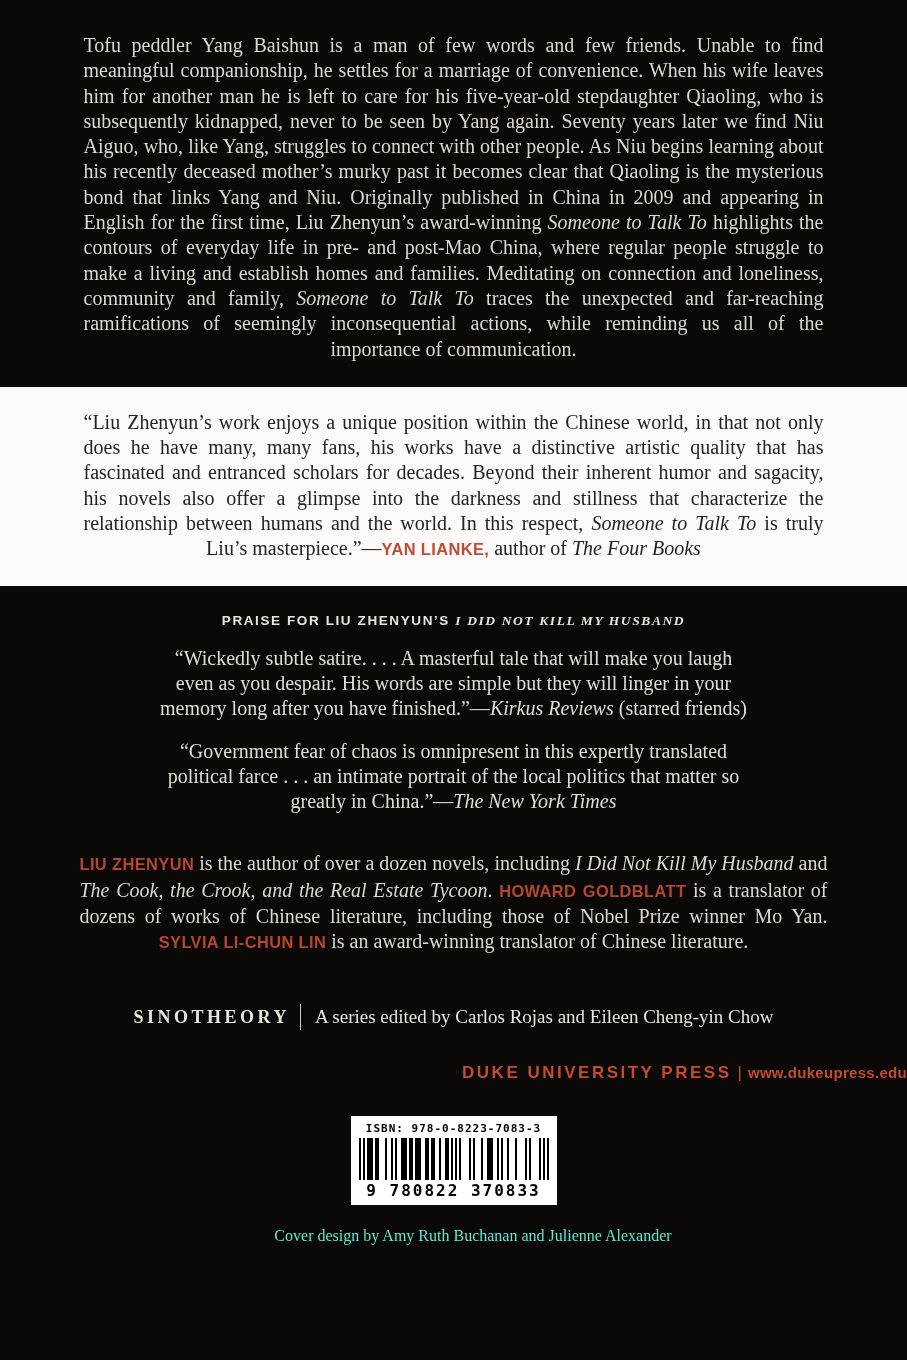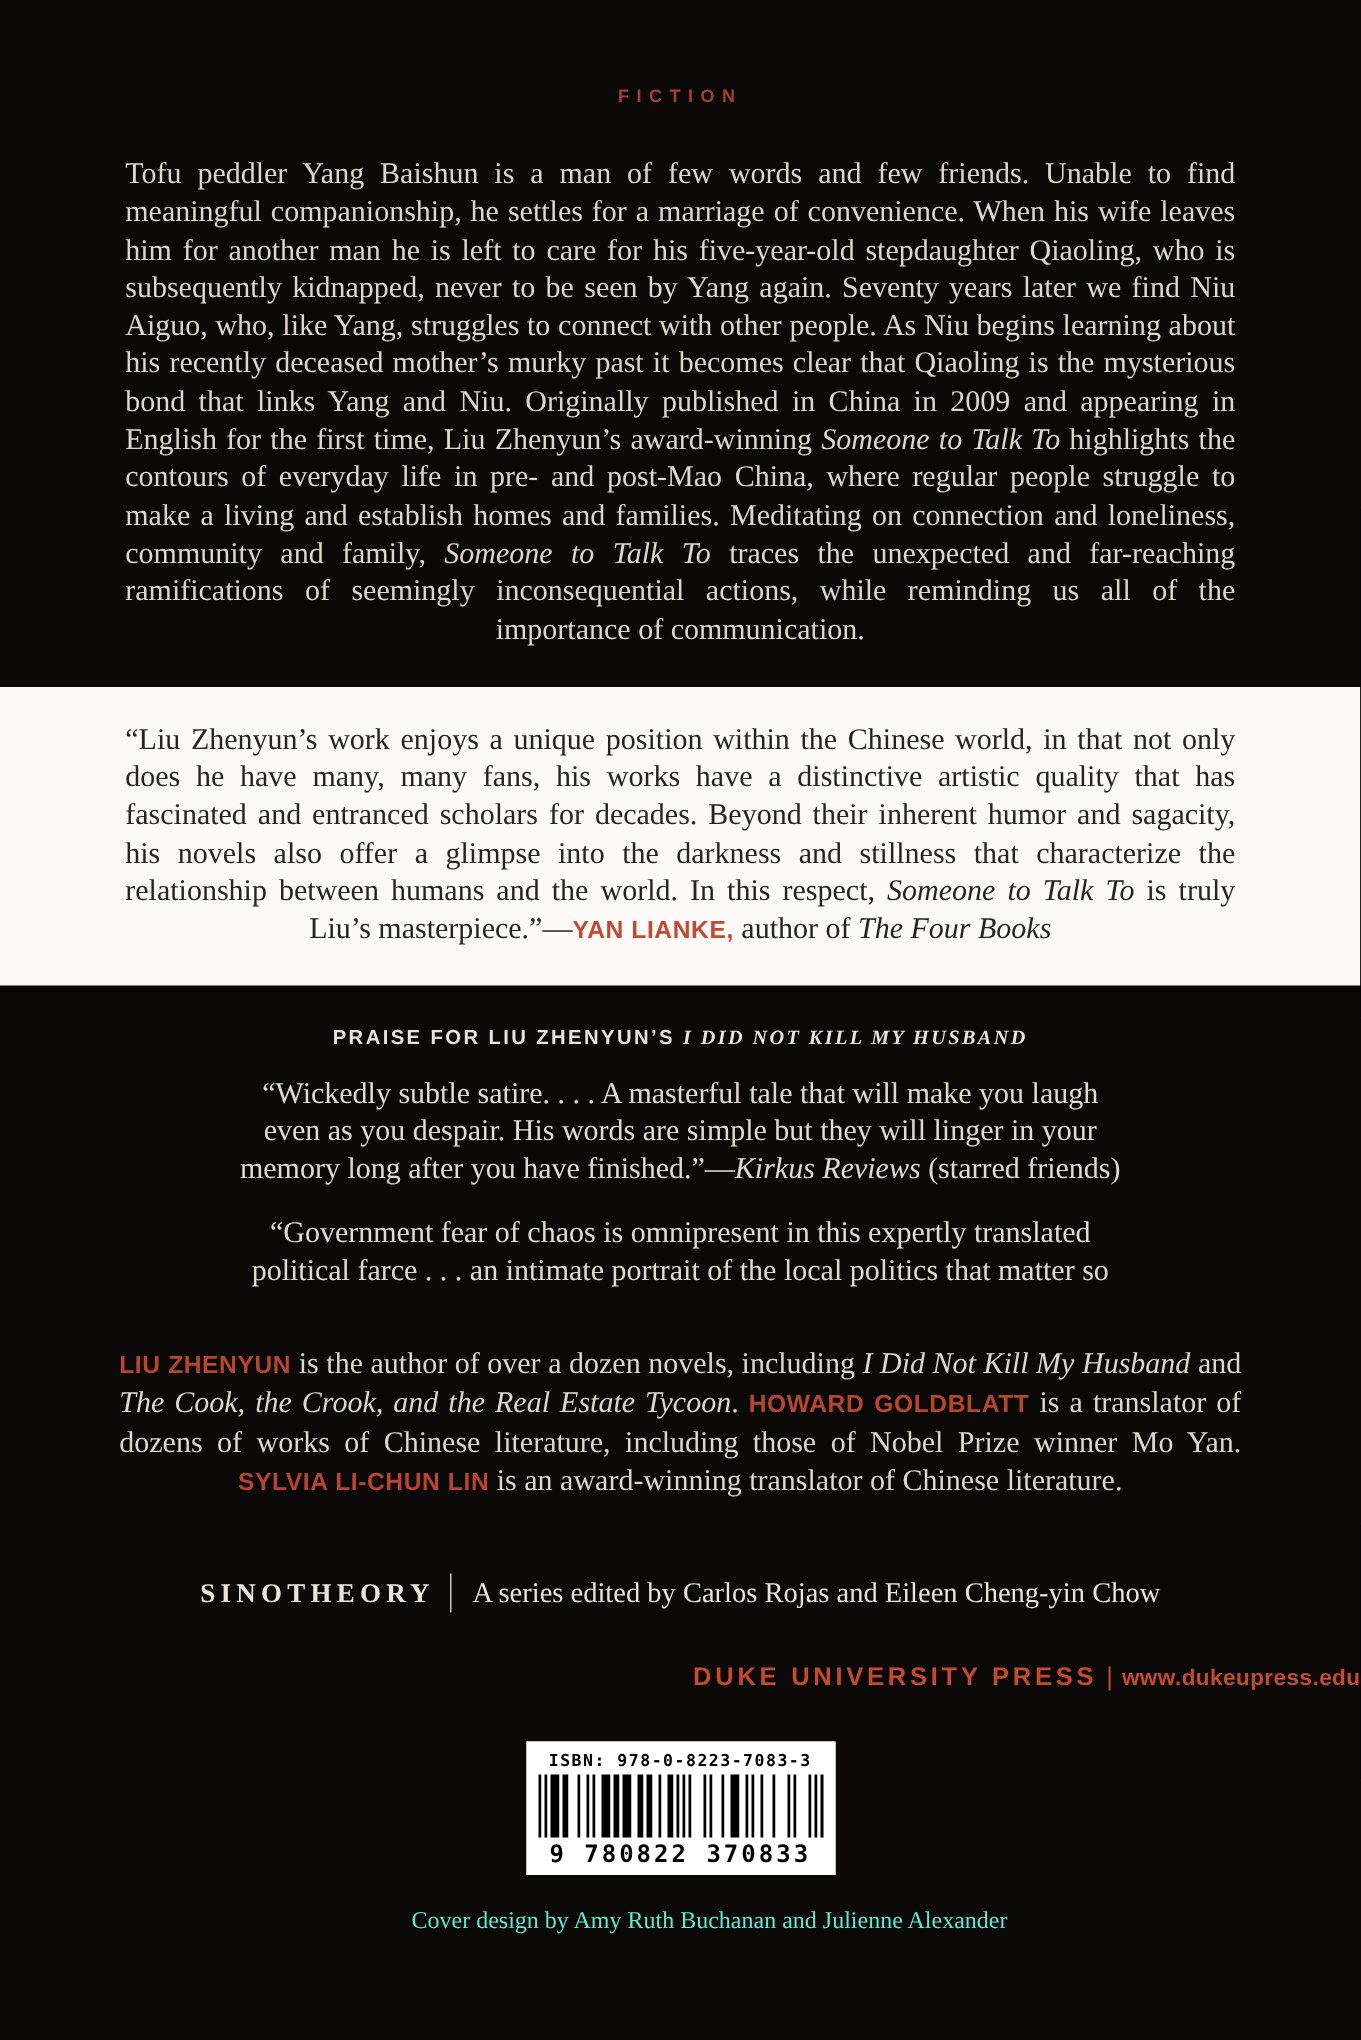--- a/index.html
+++ b/index.html
@@ -146,39 +146,39 @@
     color:#5eead4;
     font-size:16px;
     padding-left:39px;
   }
 </style>
 </head>
 <body>
 
 <div class="cover">
 
-  <div class="category">FICTION</div>
 
   <p class="description"><span>Tofu peddler Yang Baishun is a man of few words and few friends. Unable to find meaningful companionship, he settles for a marriage of convenience. When his wife leaves him for another man he is left to care for his five-year-old stepdaughter Qiaoling, who is subsequently kidnapped, never to be seen by Yang again. Seventy years later we find Niu Aiguo, who, like Yang, struggles to connect with other people. As Niu begins learning about his recently deceased mother’s murky past it becomes clear that Qiaoling is the mysterious bond that links Yang and Niu. Originally published in China in 2009 and appearing in English for the first time, Liu Zhenyun’s award-winning </span><span class="seg-i">Someone to Talk To</span><span> highlights the contours of everyday life in pre- and post-Mao China, where regular people struggle to make a living and establish homes and families. Meditating on connection and loneliness, community and family, </span><span class="seg-i">Someone to Talk To</span><span> traces the unexpected and far-reaching ramifications of seemingly inconsequential actions, while reminding us all of the importance of communication.</span></p>
 
   <div class="white-band">
     <p class="pull-quote"><span>“Liu Zhenyun’s work enjoys a unique position within the Chinese world, in that not only does he have many, many fans, his works have a distinctive artistic quality that has fascinated and entranced scholars for decades. Beyond their inherent humor and sagacity, his novels also offer a glimpse into the darkness and stillness that characterize the relationship between humans and the world. In this respect, </span><span class="seg-i">Someone to Talk To</span><span> is truly Liu’s masterpiece.”—</span><span class="seg-red">YAN LIANKE,</span><span> author of </span><span class="seg-i">The Four Books</span></p>
   </div>
 
   <div class="praise-heading"><span>PRAISE FOR LIU ZHENYUN’S </span><span class="seg-i">I DID NOT KILL MY HUSBAND</span></div>
 
   <div class="review-quote">
     <div><span>“Wickedly subtle satire. . . . A masterful tale that will make you laugh</span></div>
     <div><span>even as you despair. His words are simple but they will linger in your</span></div>
     <div><span>memory long after you have finished.”—</span><span class="seg-i">Kirkus Reviews</span><span> (starred friends)</span></div>
   </div>
 
   <div class="review-quote second">
     <div><span>“Government fear of chaos is omnipresent in this expertly translated</span></div>
     <div><span>political farce . . . an intimate portrait of the local politics that matter so</span></div>
+    <div><span>greatly in China.”—</span><span class="seg-i">The New York Times</span></div>
   </div>
 
   <p class="bio"><span class="seg-red">LIU ZHENYUN</span><span> is the author of over a dozen novels, including </span><span class="seg-i">I Did Not Kill My Husband</span><span> and </span><span class="seg-i">The Cook, the Crook, and the Real Estate Tycoon</span><span>. </span><span class="seg-red">HOWARD GOLDBLATT</span><span> is a translator of dozens of works of Chinese literature, including those of Nobel Prize winner Mo Yan. </span><span class="seg-red">SYLVIA LI-CHUN LIN</span><span> is an award-winning translator of Chinese literature.</span></p>
 
   <div class="series-line">
     <span class="series-name">SINOTHEORY</span><span class="vbar"></span><span class="series-text">A series edited by Carlos Rojas and Eileen Cheng-yin Chow</span>
   </div>
 
   <div class="publisher-line">
     <span class="pub-name">DUKE UNIVERSITY PRESS</span><span class="pub-divider">|</span><span class="pub-url">www.dukeupress.edu</span>

